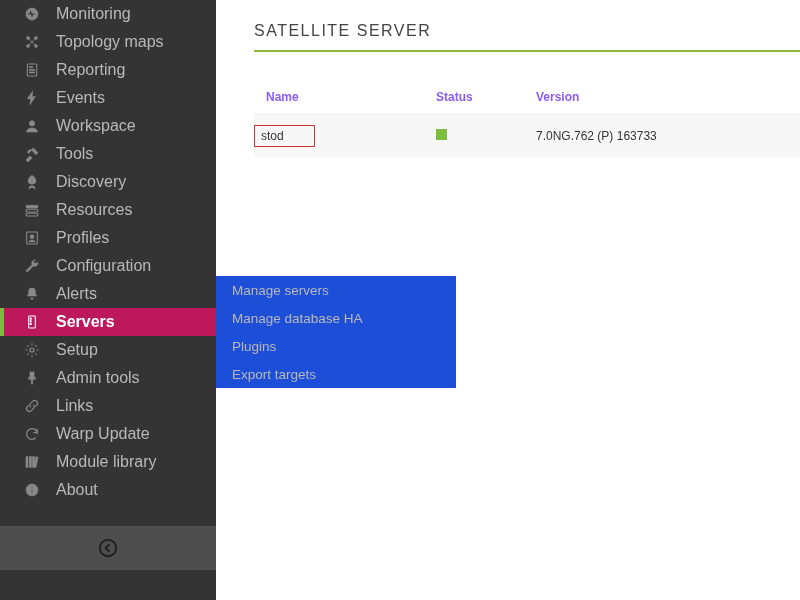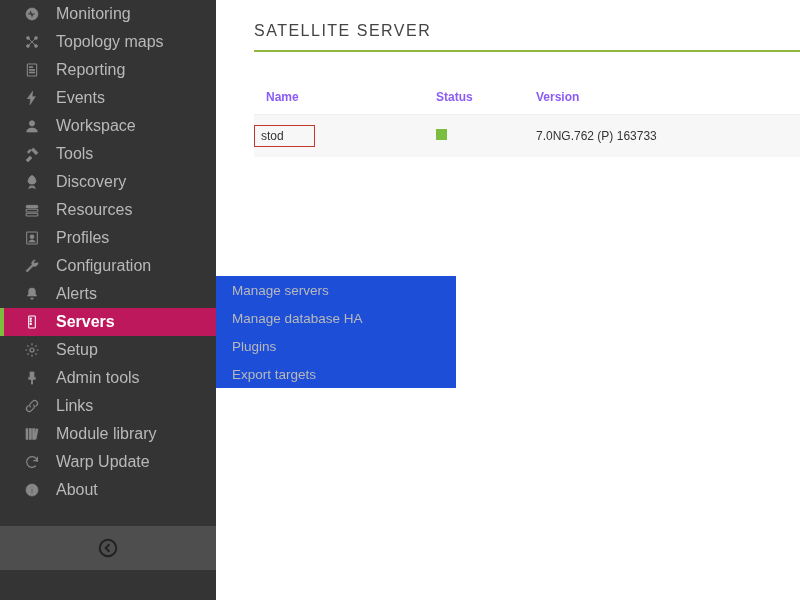--- a/index.html
+++ b/index.html
@@ -262,35 +262,35 @@
       <span class="icon">
         <svg width="16" height="16" viewBox="0 0 24 24" fill="currentColor">
           <path d="M10 14a4 4 0 010-6l3-3a4 4 0 116 6l-2 2M14 10a4 4 0 010 6l-3 3a4 4 0 11-6-6l2-2" fill="none" stroke="currentColor" stroke-width="1.8"></path>
         </svg>
       </span>
       <span>Links</span>
     </div>
     <div class="sidebar-item">
       <span class="icon">
         <svg width="16" height="16" viewBox="0 0 24 24" fill="currentColor">
+          <path d="M20 12a8 8 0 10-2.3 5.6M20 4v6h-6" fill="none" stroke="currentColor" stroke-width="1.8"></path>
+        </svg>
+      </span>
+      <span>Warp Update</span>
+    </div>
+    <div class="sidebar-item">
+      <span class="icon">
+        <svg width="16" height="16" viewBox="0 0 24 24" fill="currentColor">
           <rect x="3" y="4" width="3" height="16"></rect>
           <rect x="8" y="4" width="3" height="16"></rect>
           <rect x="13" y="4" width="3" height="16"></rect>
           <path d="M18 4l3 1-3 15-3-1z"></path>
         </svg>
       </span>
       <span>Module library</span>
-    </div>
-    <div class="sidebar-item">
-      <span class="icon">
-        <svg width="16" height="16" viewBox="0 0 24 24" fill="currentColor">
-          <path d="M20 12a8 8 0 10-2.3 5.6M20 4v6h-6" fill="none" stroke="currentColor" stroke-width="1.8"></path>
-        </svg>
-      </span>
-      <span>Warp Update</span>
     </div>
     <div class="sidebar-item">
       <span class="icon">
         <svg width="16" height="16" viewBox="0 0 24 24" fill="currentColor">
           <circle cx="12" cy="12" r="9"></circle>
           <rect x="11" y="10" width="2" height="7" fill="#343434"></rect>
           <rect x="11" y="6" width="2" height="2" fill="#343434"></rect>
         </svg>
       </span>
       <span>About</span>

